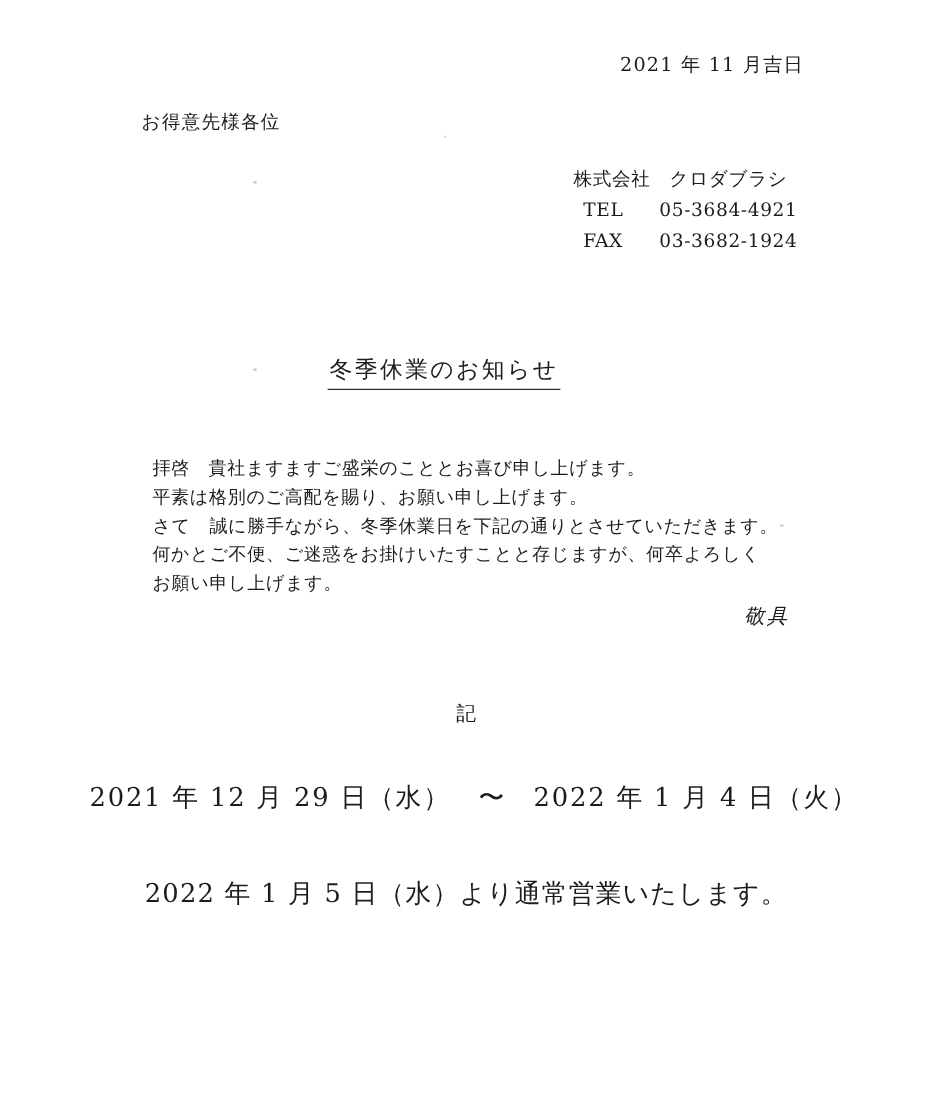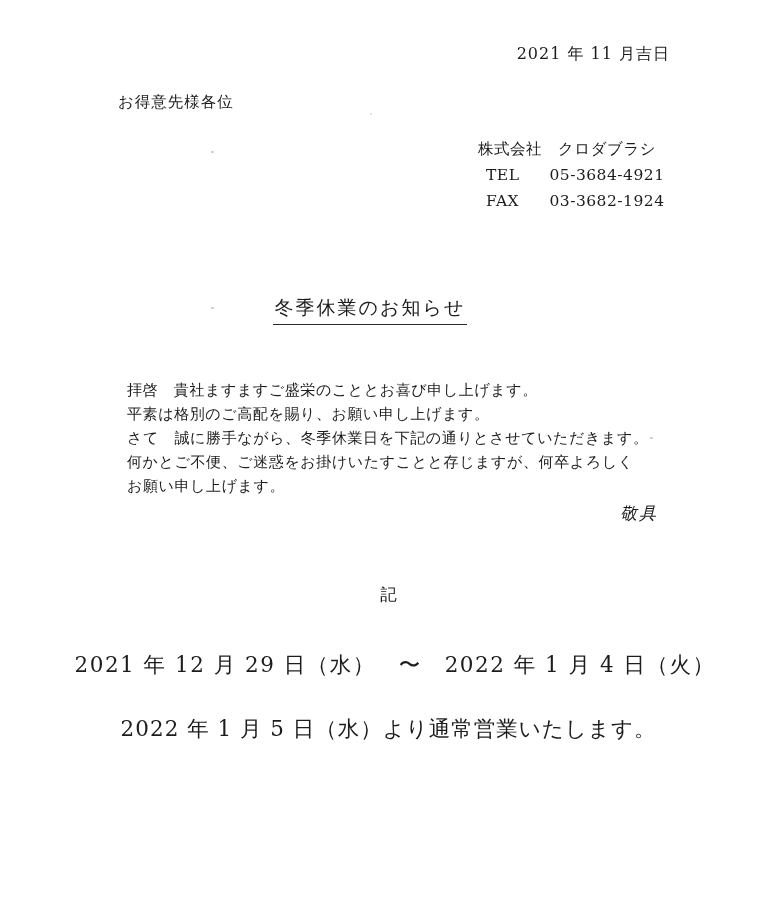--- a/index.html
+++ b/index.html
@@ -101,21 +101,21 @@
     top: 650px;
     left: 0;
     width: 790px;
     text-align: center;
     font-size: 21.5px;
     letter-spacing: 1.5px;
     white-space: nowrap;
   }
   .resume-notice {
     position: absolute;
-    top: 714px;
+    top: 730px;
     left: 0;
     width: 777px;
     text-align: center;
     font-size: 21.5px;
     letter-spacing: 1px;
     white-space: nowrap;
   }
   .end-marker {
     position: absolute;
     top: 858px;

